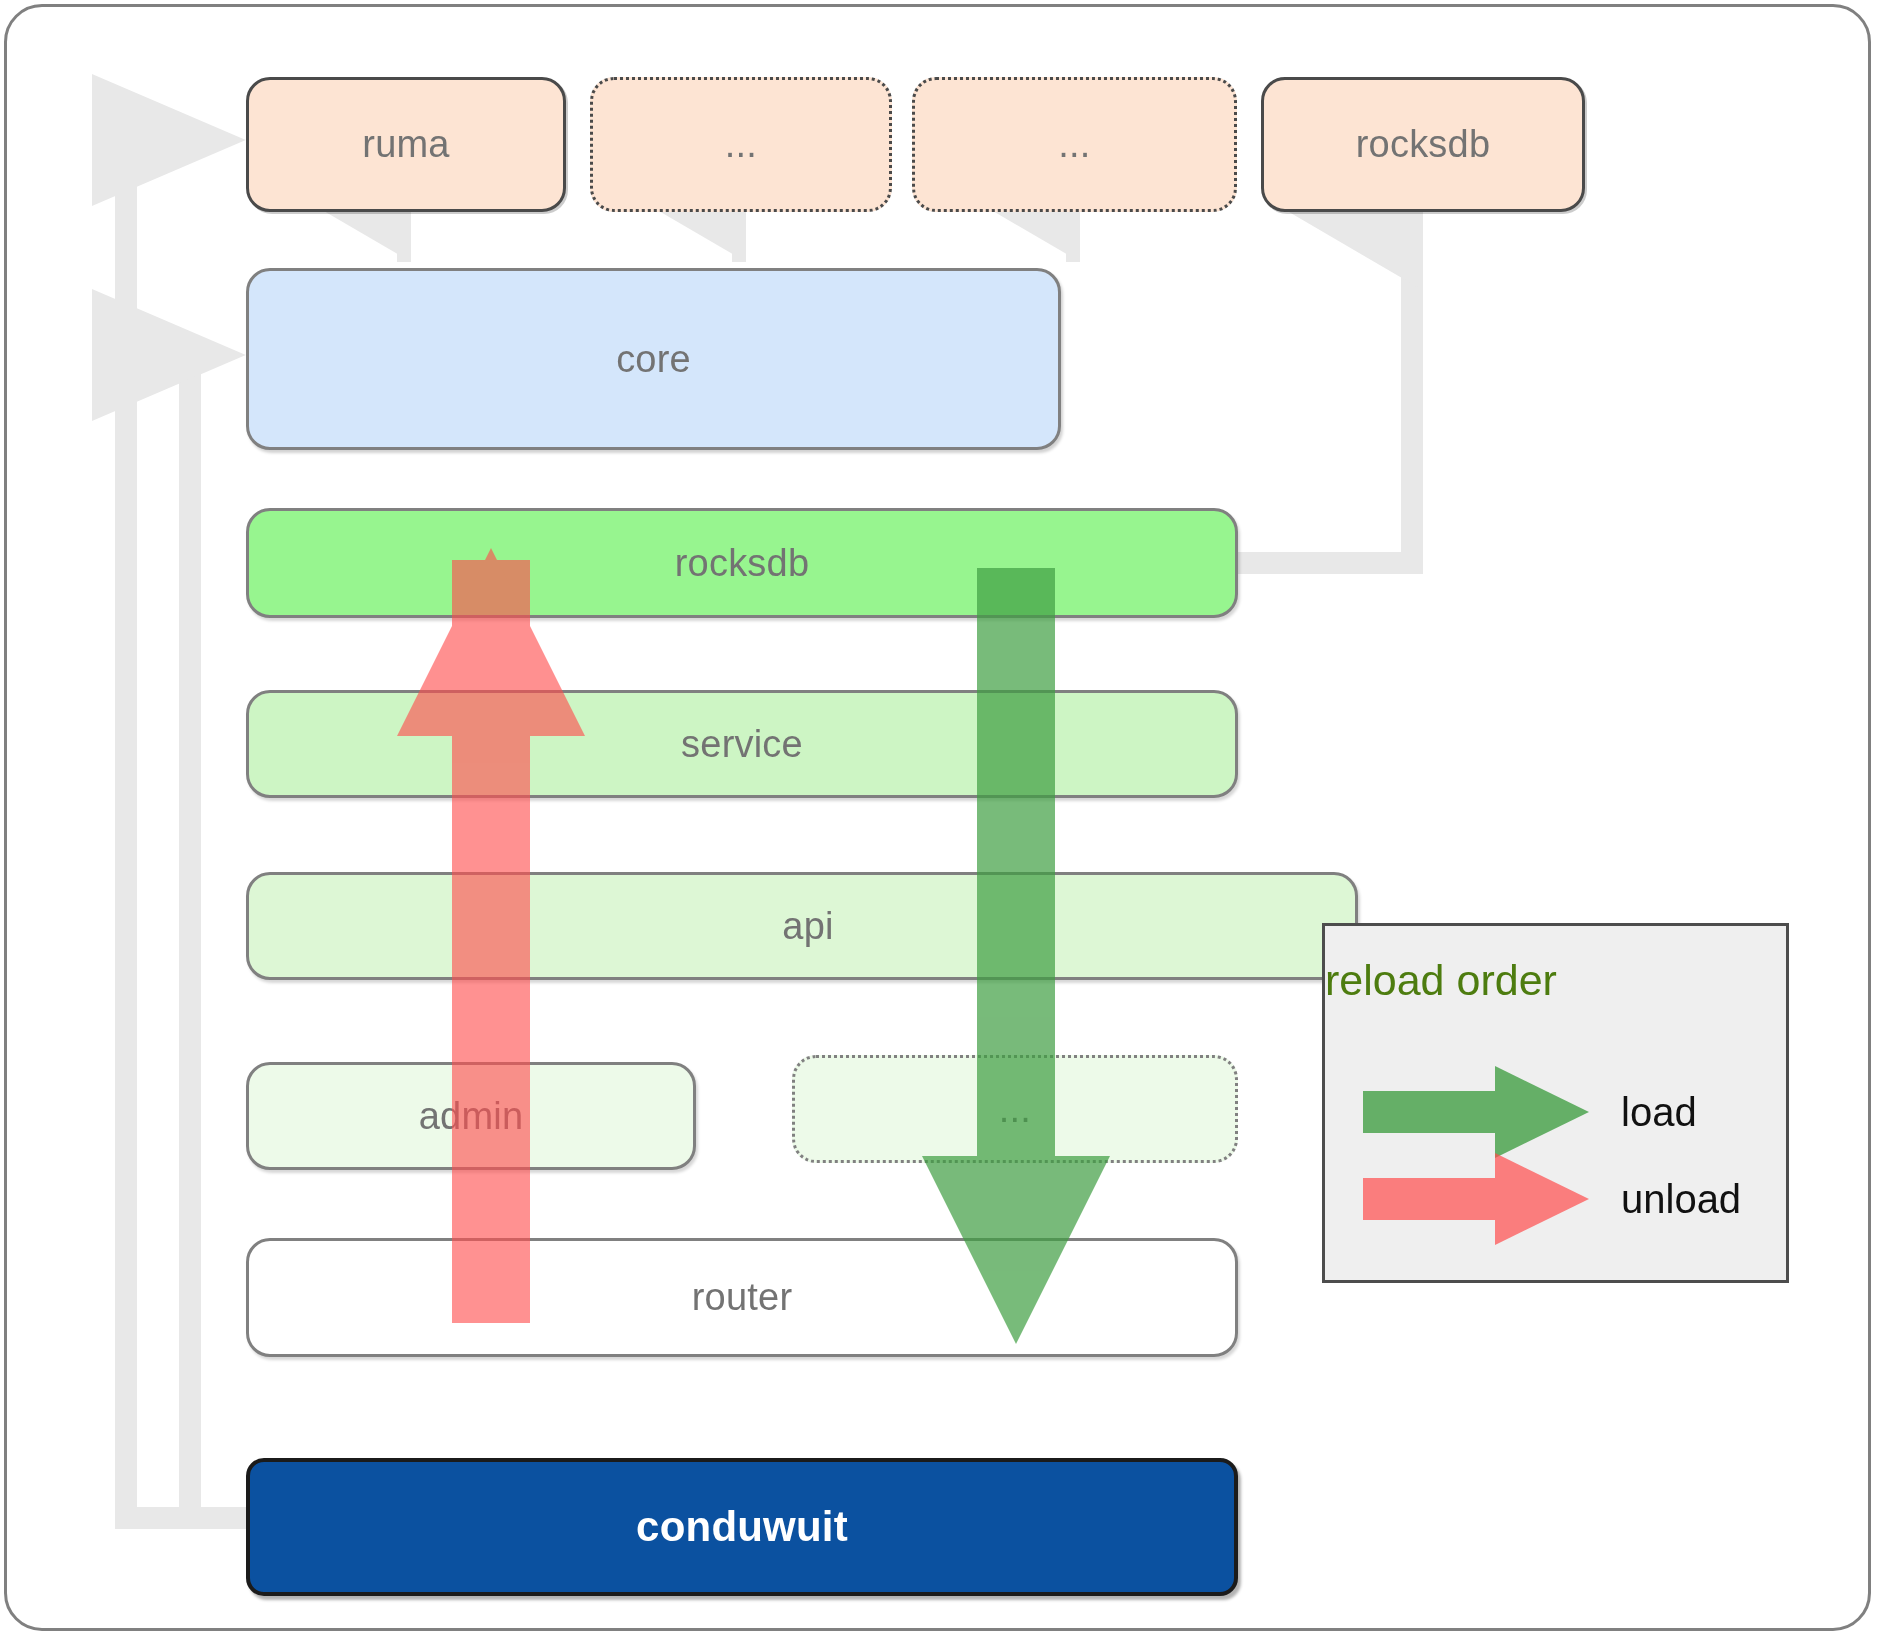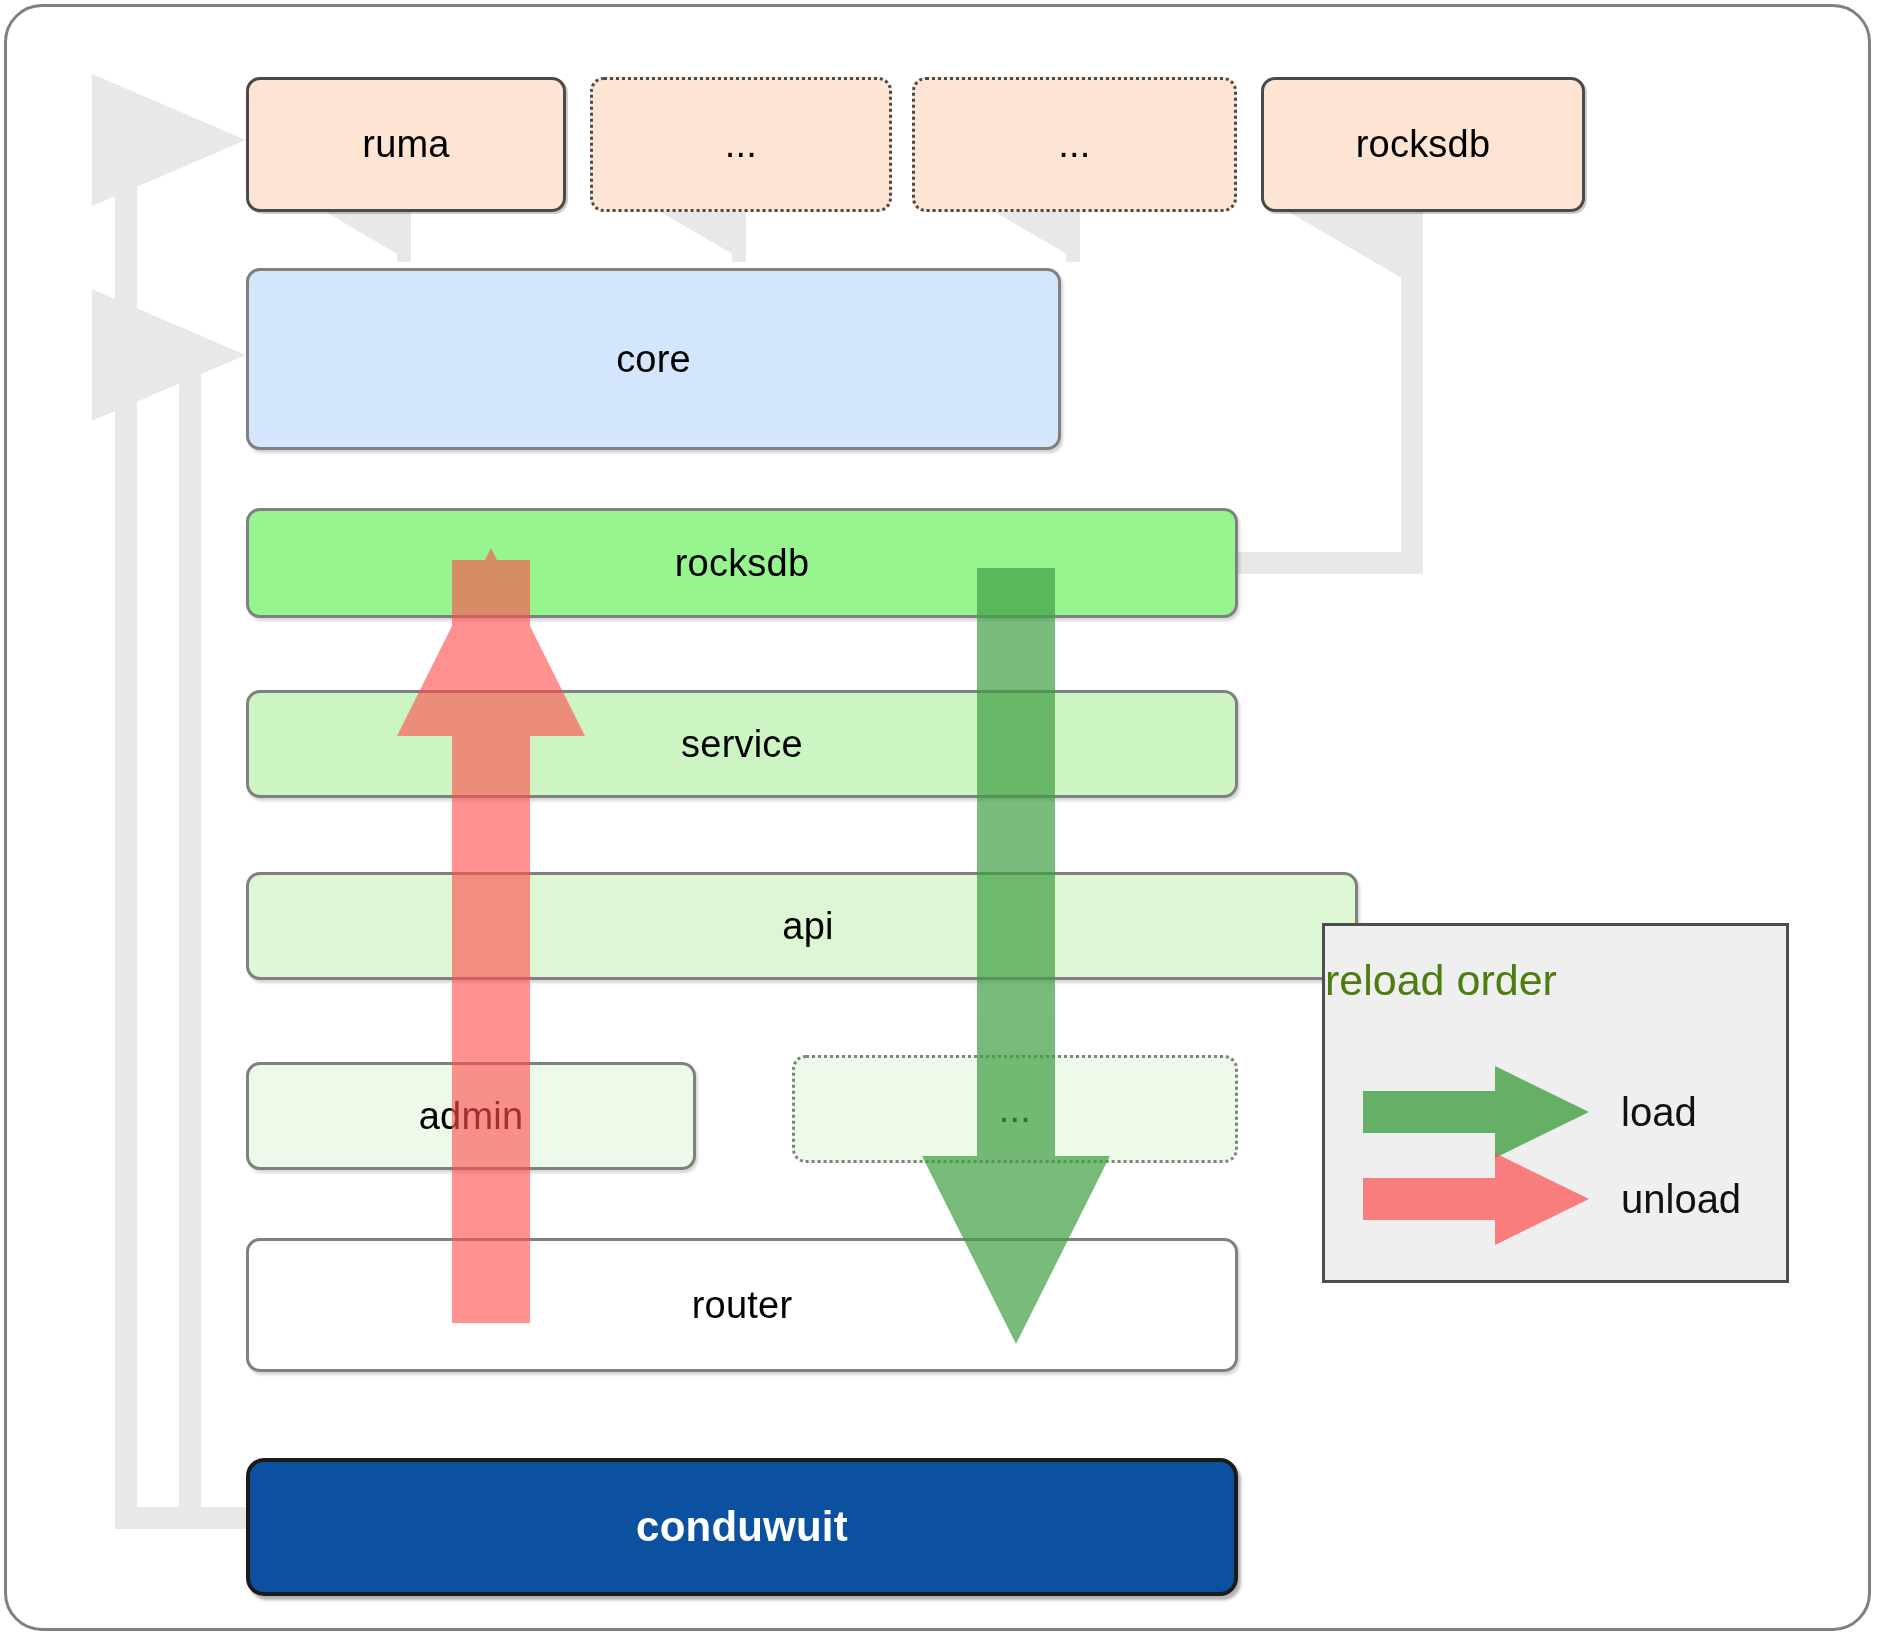--- a/index.html
+++ b/index.html
@@ -34,23 +34,23 @@
     background: transparent;
   }
 
   
   .node {
     position: absolute;
     box-sizing: border-box;
     display: flex;
     align-items: center;
     justify-content: center;
-    border-radius: 14px;
+    border-radius: 24px;
     font-size: 38px;
-    color: #000000;
+    color: #737373;
     letter-spacing: 0.2px;
     z-index: 6;
   }
   .node .node-label {
     position: relative;
     z-index: 2;
     pointer-events: none;
   }
 
   
@@ -223,21 +223,21 @@
   </div>
 
   <div class="node layer" style="left:246px; top:1055px; width:450px; height:108px; background:#edfae9;margin-top:7px;">
     <span class="node-label">admin</span>
   </div>
 
   <div class="node layer-dotted" style="left:792px; top:1055px; width:446px; height:108px; background:#edfae9;">
     <span class="node-label">...</span>
   </div>
 
-  <div class="node layer" style="left:246px; top:1238px; width:992px; height:134px; background:#ffffff;">
+  <div class="node layer" style="left:246px; top:1238px; width:992px; height:119px; background:#ffffff;">
     <span class="node-label">router</span>
   </div>
 
   <div class="node root-box" style="left:246px; top:1458px; width:992px; height:138px;">
     <span class="node-label">conduwuit</span>
   </div>
 
   <svg class="flow-arrows" viewBox="0 0 1883 1643" xmlns="http://www.w3.org/2000/svg">
 
     <g opacity="0.62">

